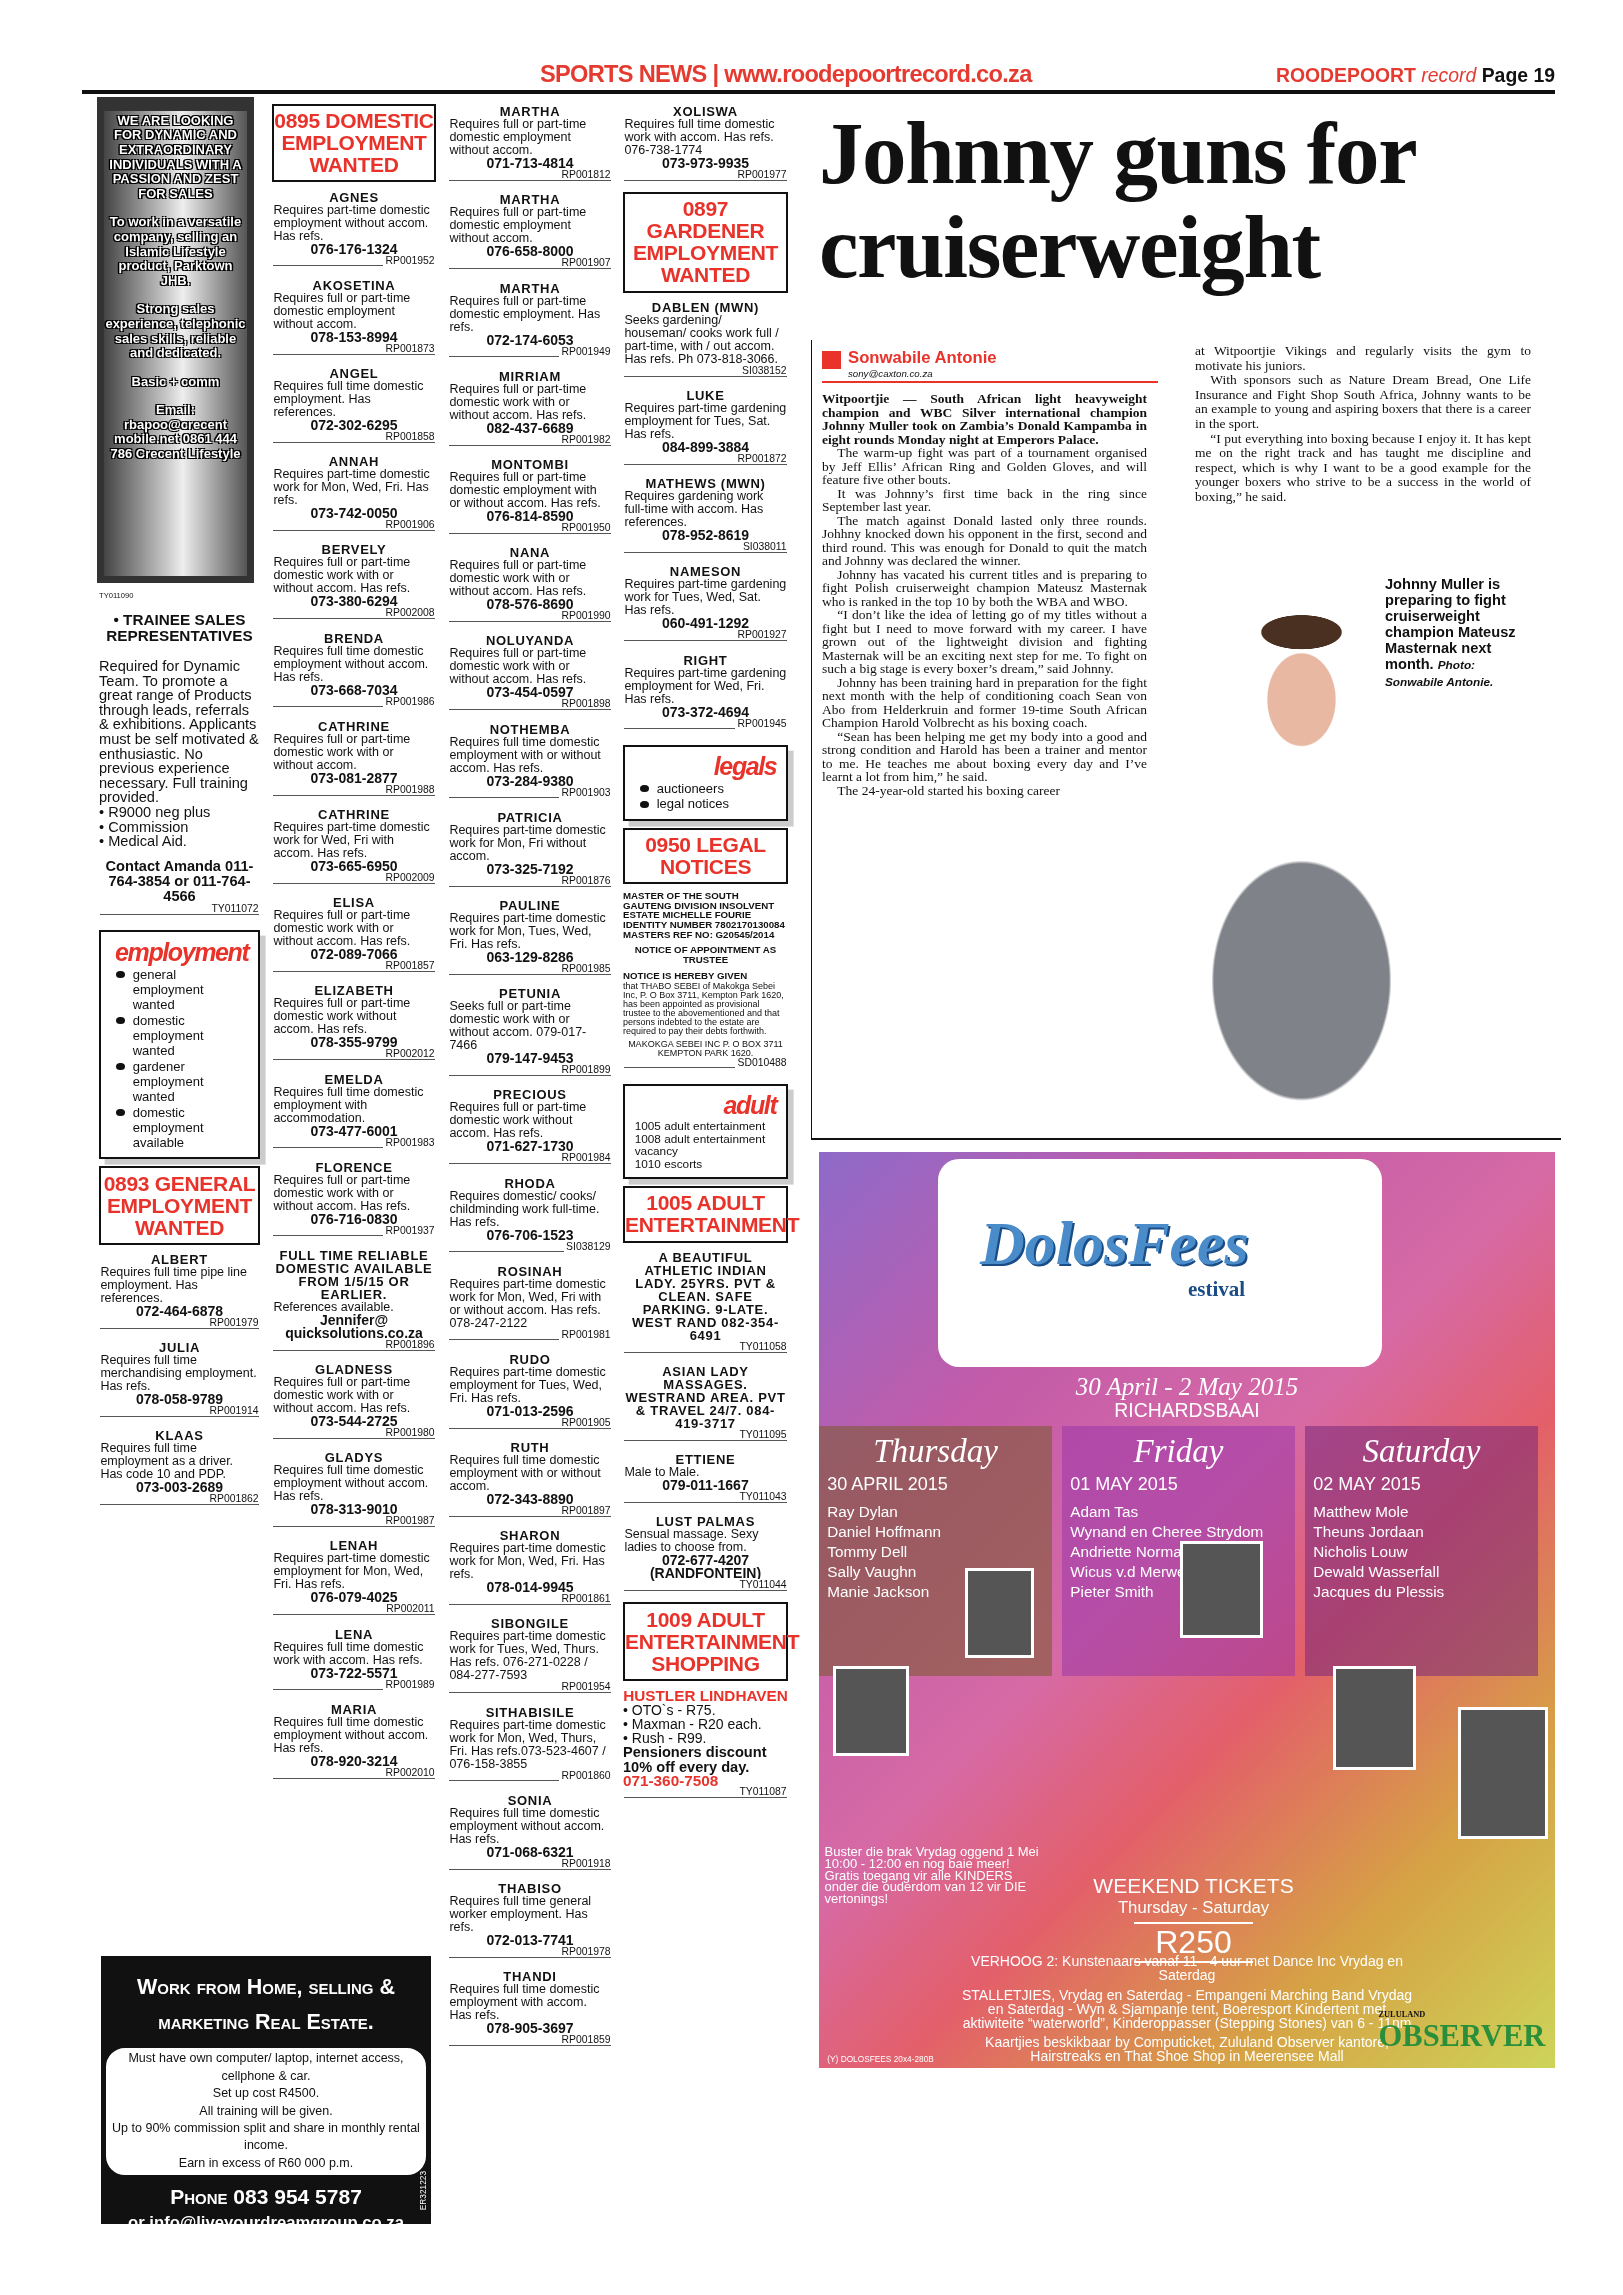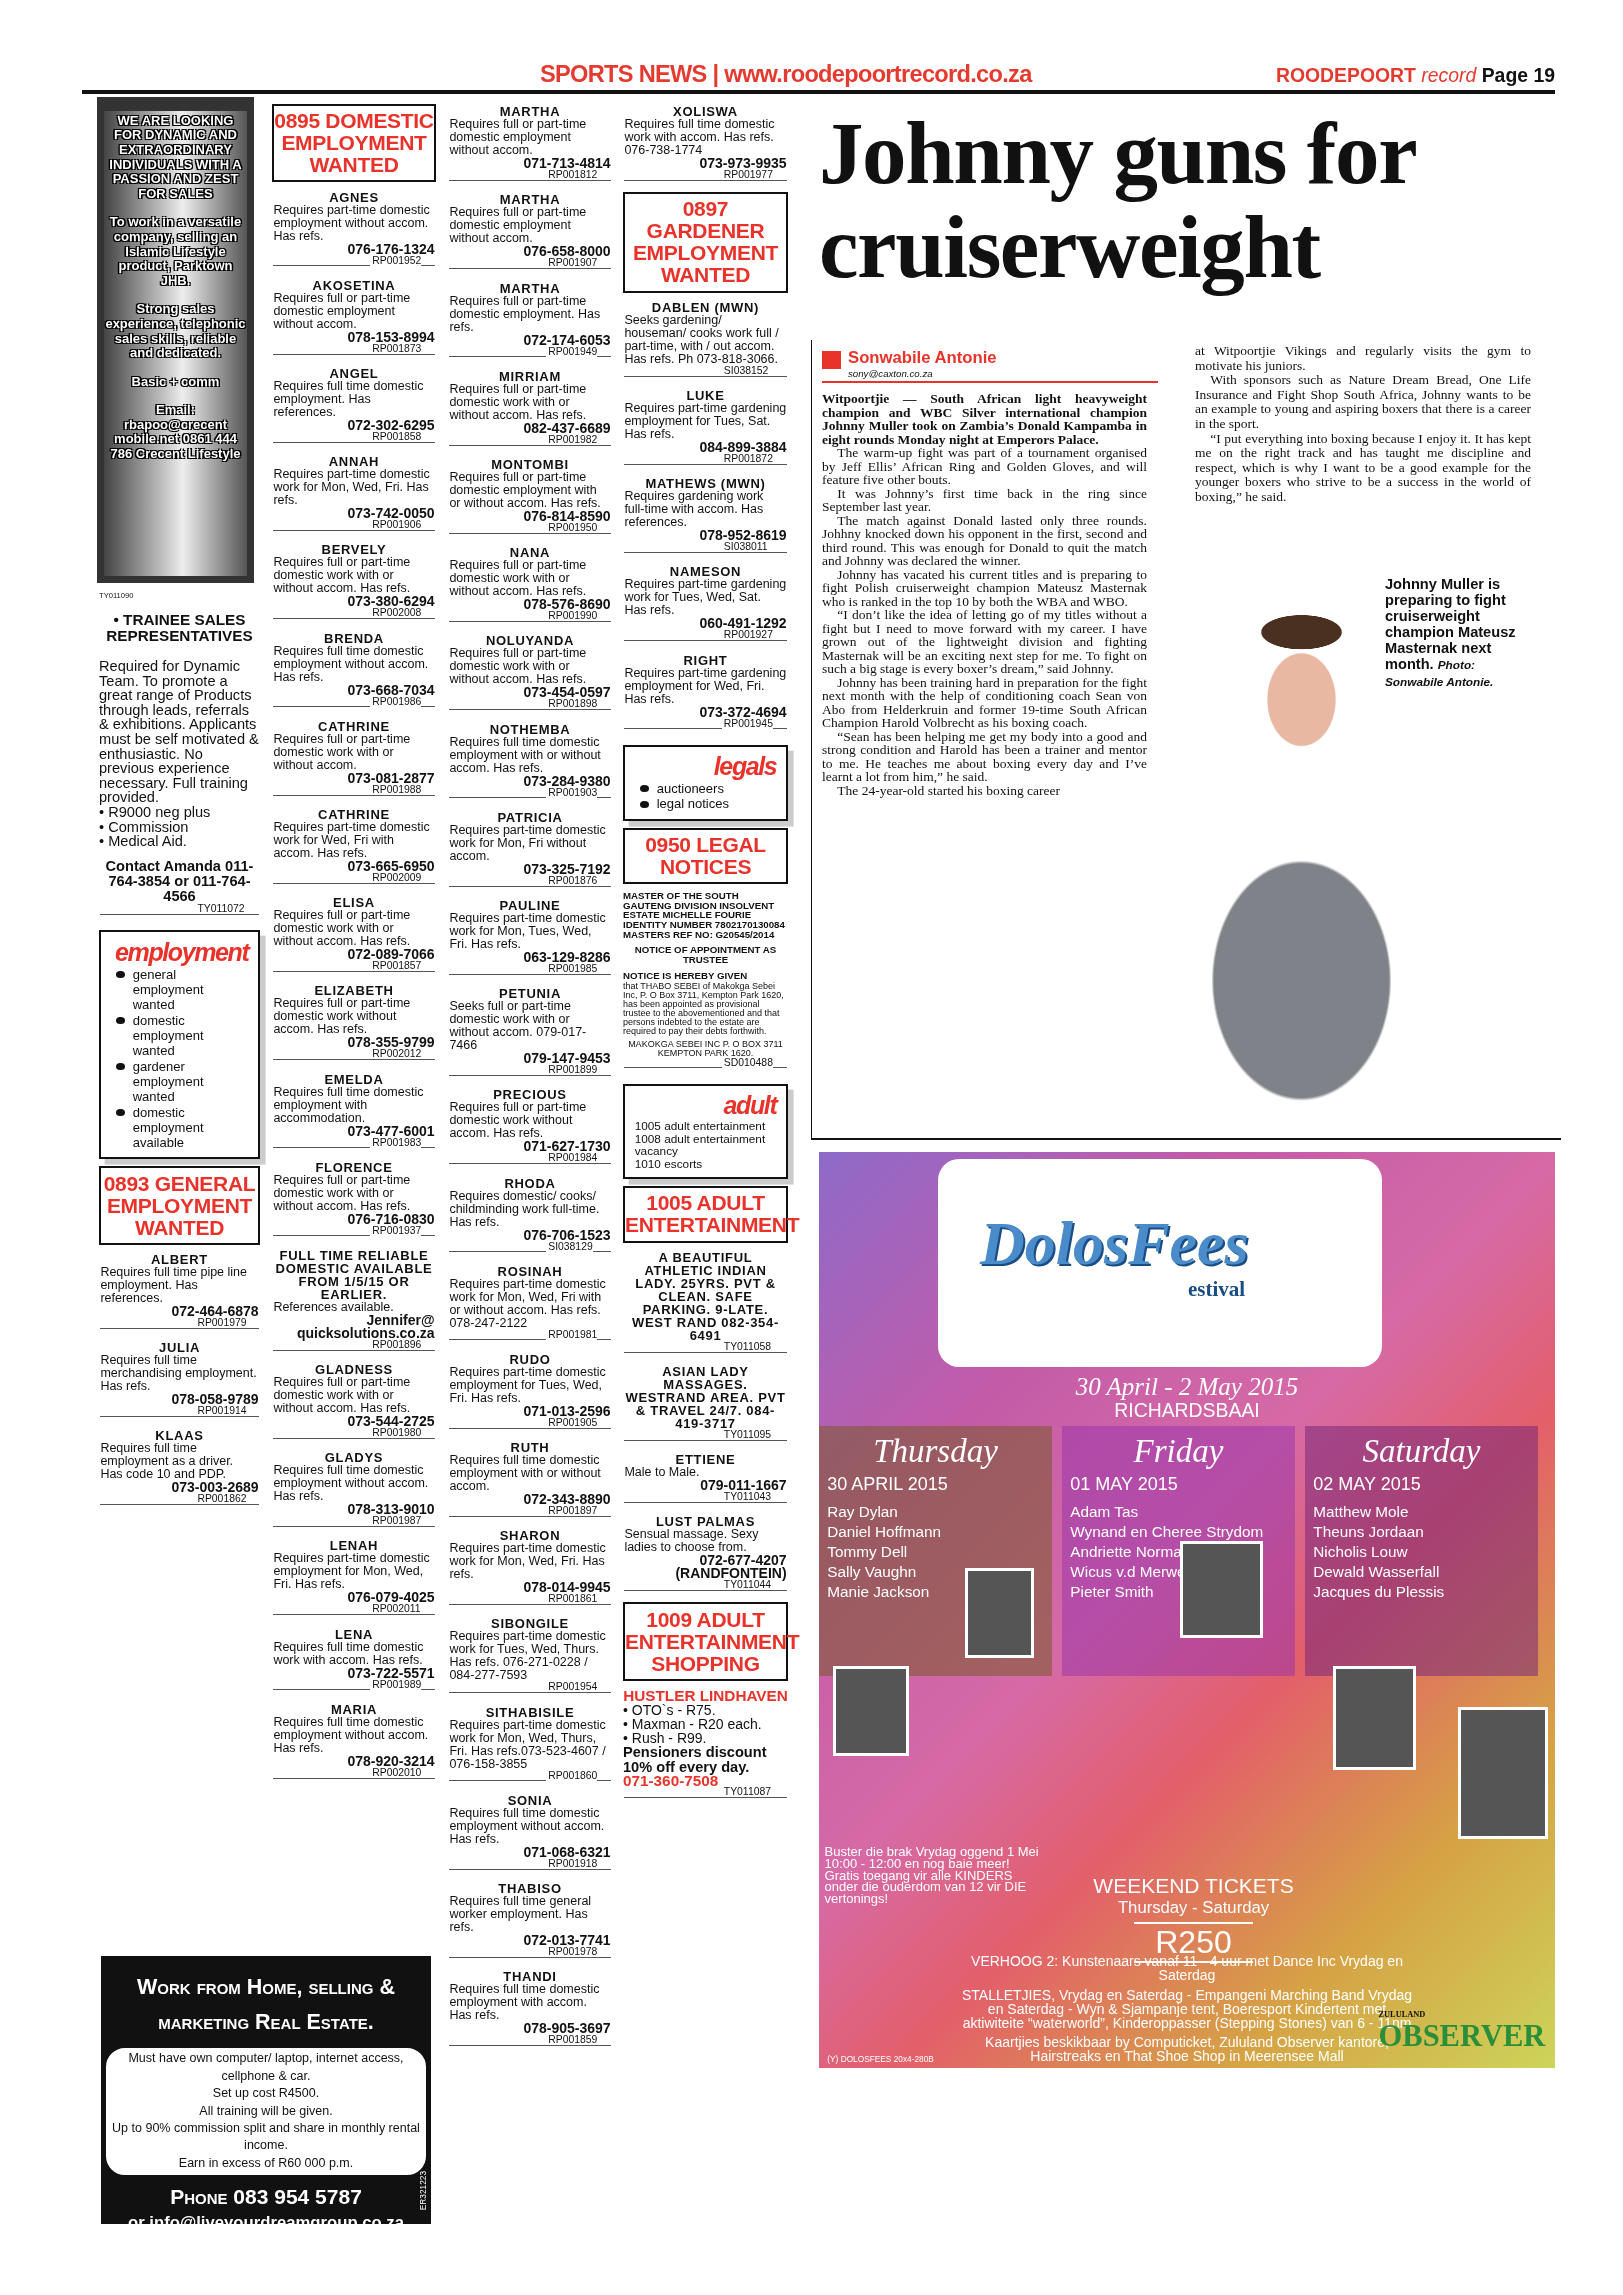--- a/index.html
+++ b/index.html
@@ -6,22 +6,22 @@
 body{width:1624px;height:2295px;background:#fff;position:relative;overflow:hidden;font-family:"Liberation Sans",sans-serif;color:#111}
 .hdr{position:absolute;left:82px;top:61px;width:1473px;height:33px;border-bottom:4.2px solid #111}
 .hdr .l{position:absolute;left:458px;top:0;font:bold 23.6px "Liberation Sans",sans-serif;color:#e53a2f;letter-spacing:-0.7px}
 .hdr .r{position:absolute;right:0;top:2.8px;font:bold 19.4px "Liberation Sans",sans-serif;color:#e53a2f}
 .hdr .r i{font-style:italic;font-weight:normal}
 .hdr .r b{color:#111}
 .col{position:absolute;font-size:11.8px;line-height:13px}
 .ad{padding:0 1.4px 4.2px}
 .ad .n{text-align:center;font-weight:bold;font-size:13px;letter-spacing:0.7px;margin-top:8.3px}
 .ad .d{font-size:12.5px;line-height:13px}
-.ad .p{text-align:right;font-weight:bold;font-size:14px}
-.ad .ref{border-bottom:0.7px solid #555;text-align:left;font-size:10.4px;line-height:9.7px;padding-left:60%}
+.ad .p{text-align:center;font-weight:bold;font-size:14px}
+.ad .ref{border-bottom:0.7px solid #555;text-align:right;font-size:10.4px;line-height:9.7px;padding-left:60%}
 .ref span{background:#fff;padding-left:2.1px}
 .secbox{border:2.8px solid #111;text-align:center;color:#e8322a;font-weight:bold;font-size:21px;line-height:22px;padding:4.2px 0;margin:7px 0;letter-spacing:-0.3px}
 .catbox{border:2.1px solid #111;box-shadow:5.6px 5.6px 0 #ccc;padding:5.6px 9.7px 7px;margin:11px 0 6px}
 .catbox .t{text-align:right;color:#e8322a;font:italic bold 25px "Liberation Sans",sans-serif;letter-spacing:-1.4px}
 .catbox ul{list-style:none;font-size:13px;line-height:15.3px}
 .catbox li{padding-left:22px;position:relative}
 .catbox li:before{content:"";position:absolute;left:5.6px;top:4.2px;width:8.3px;height:7px;border-radius:50%;background:#111}
 .crec{position:absolute;left:97px;top:97px;width:157px;height:486px;background:linear-gradient(90deg,#444,#ccc 45%,#eee 55%,#555);border:7px solid #333;border-top-width:14px;text-align:center;color:#fff;font:bold 13px "Liberation Sans",sans-serif;line-height:14.6px;padding-top:2.8px;text-shadow:-1.4px -1.4px 0 #000,1.4px -1.4px 0 #000,-1.4px 1.4px 0 #000,1.4px 1.4px 0 #000}
 .crec p{margin-bottom:14px}
 .wfh{position:absolute;left:101px;top:1956px;width:330px;height:268px;background:#111;color:#fff;text-align:center}

